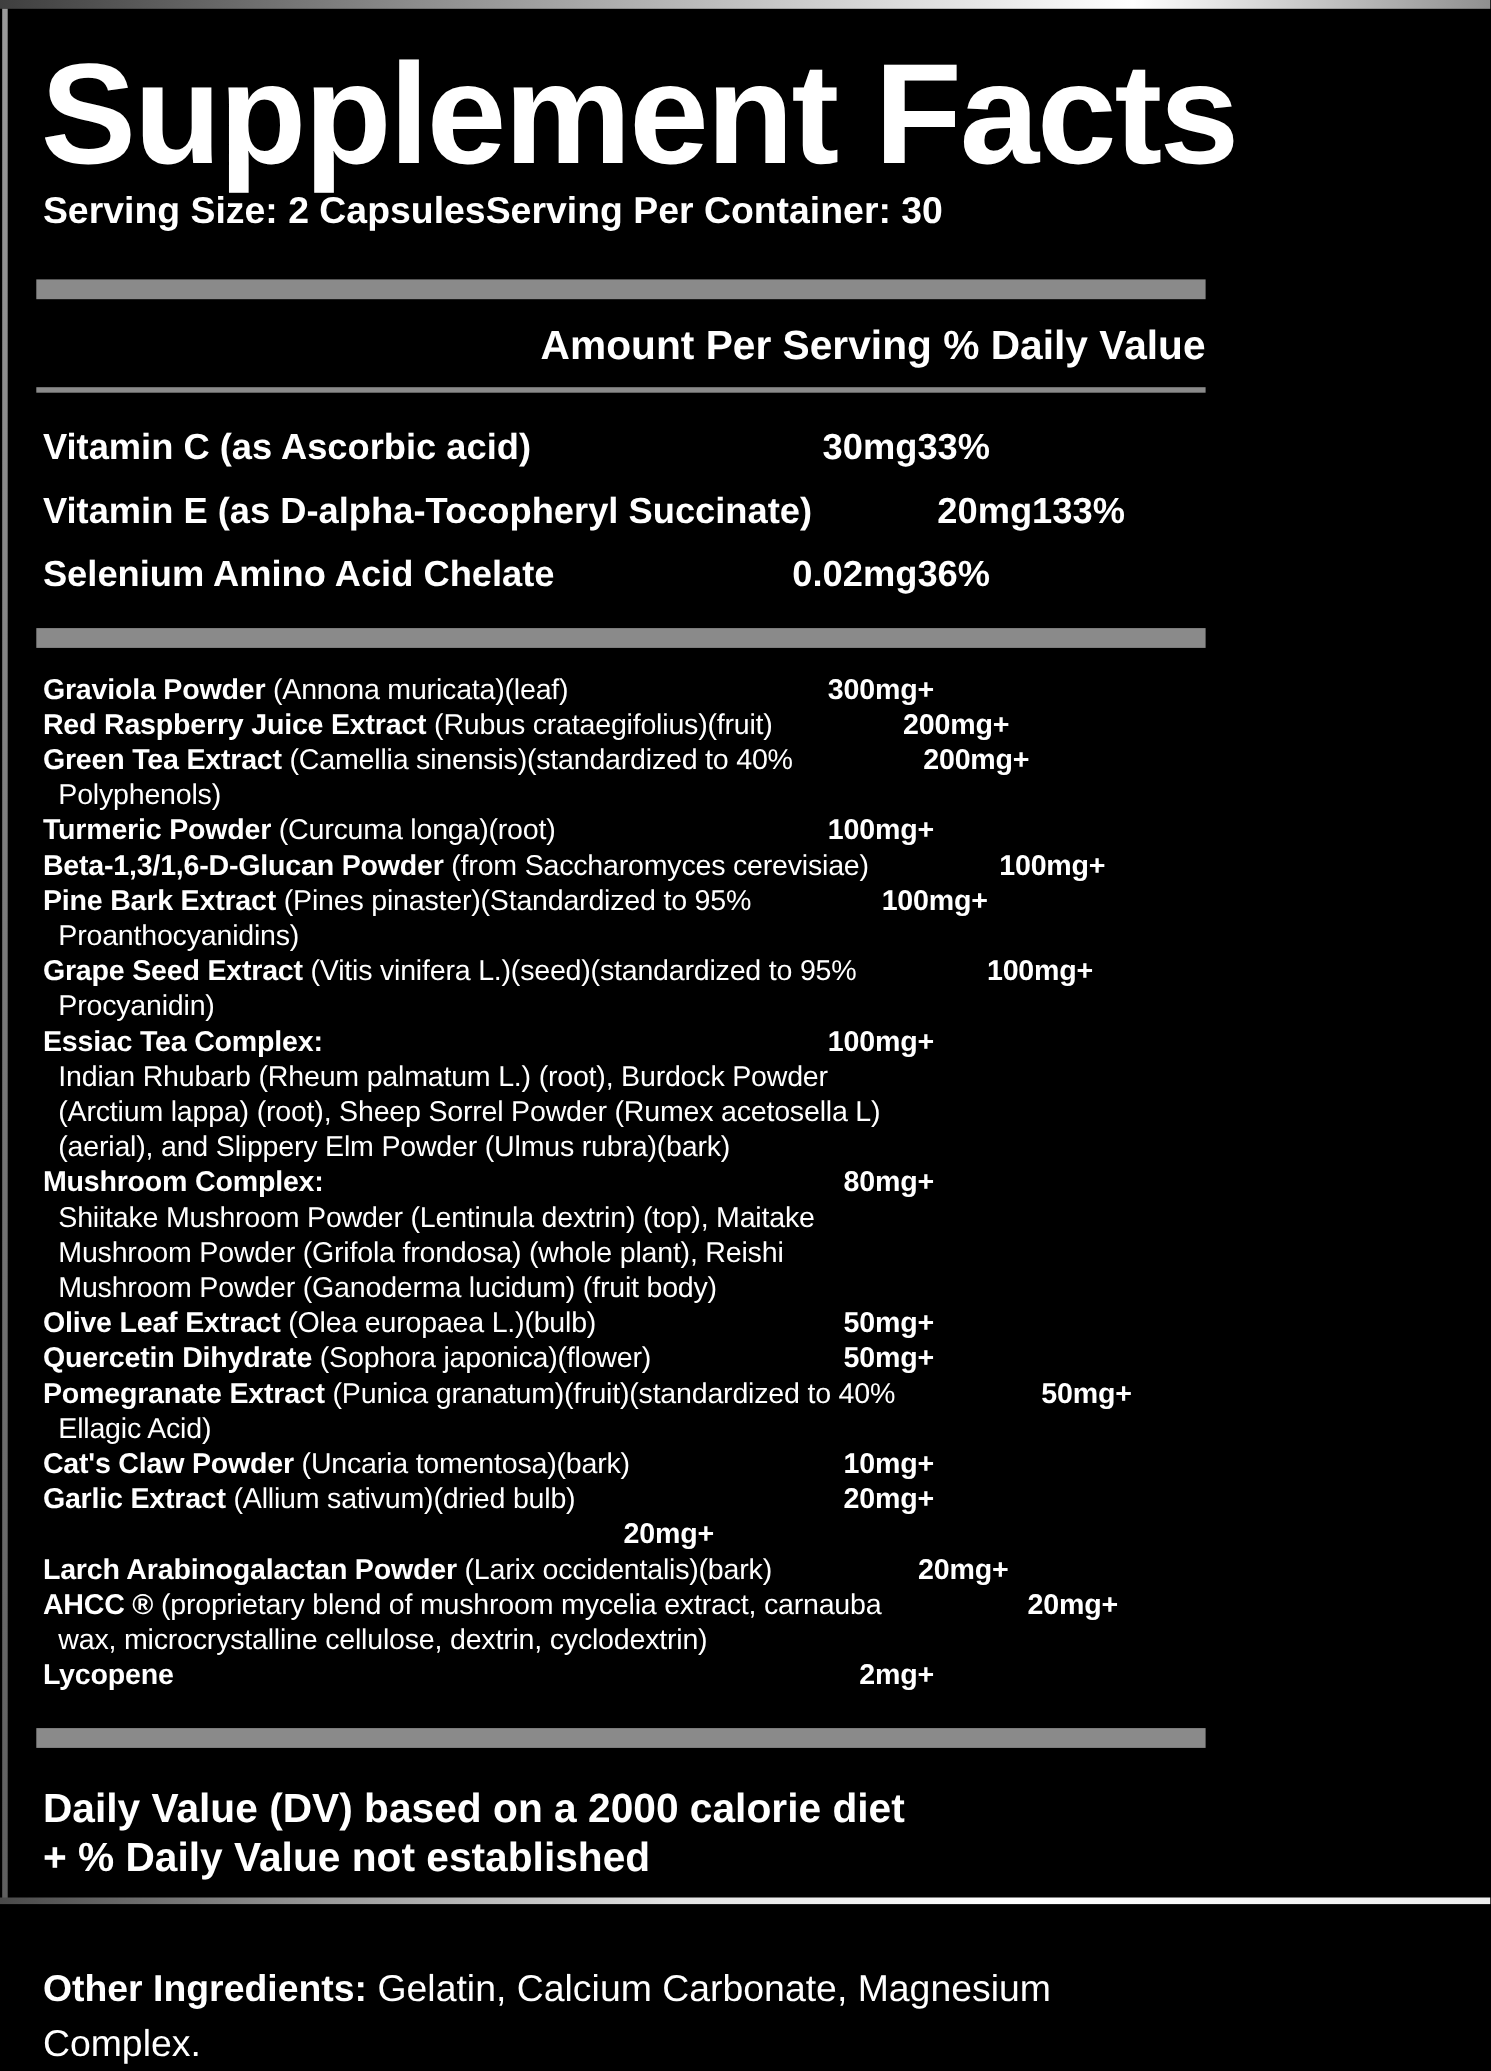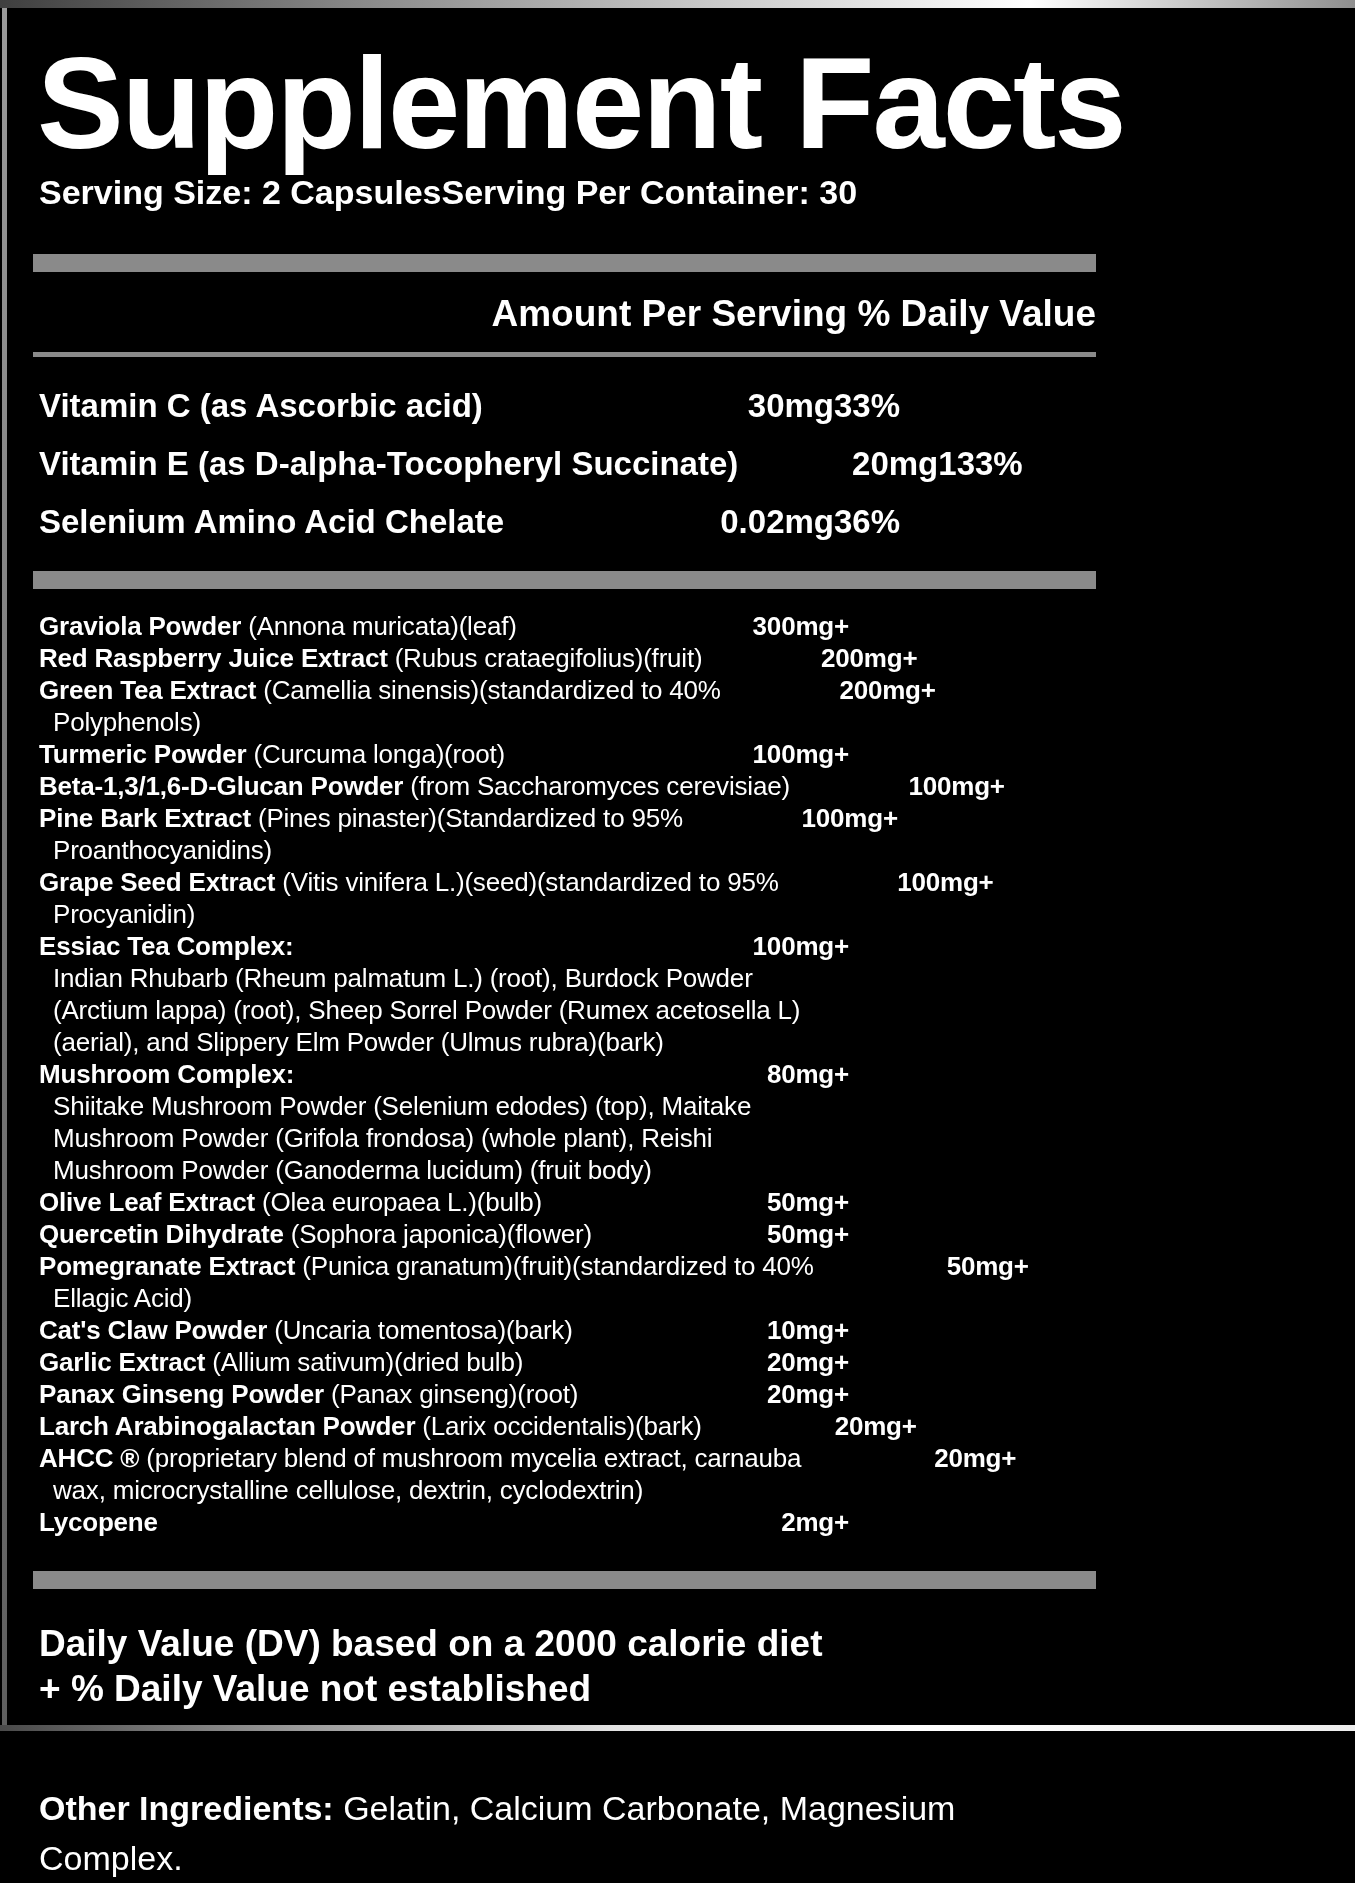--- a/index.html
+++ b/index.html
@@ -180,21 +180,21 @@
         <div class="subline">(Arctium lappa) (root), Sheep Sorrel Powder (Rumex acetosella L)</div>
         <div class="subline">(aerial), and Slippery Elm Powder (Ulmus rubra)(bark)</div>
       </div>
 
   <div class="ing-block">
     <div class="row ing-row">
       <span class="name"><span class="nm">Mushroom Complex:</span><span class="rest"></span></span>
       <span class="amt">80mg</span>
       <span class="dv">+</span>
     </div>
-  <div class="subline">Shiitake Mushroom Powder (Selenium edodes) (top), Maitake</div>
+  <div class="subline">Shiitake Mushroom Powder (Lentinula dextrin) (top), Maitake</div>
         <div class="subline">Mushroom Powder (Grifola frondosa) (whole plant), Reishi</div>
         <div class="subline">Mushroom Powder (Ganoderma lucidum) (fruit body)</div>
       </div>
 
   <div class="ing-block">
     <div class="row ing-row">
       <span class="name"><span class="nm">Olive Leaf Extract</span><span class="rest">(Olea europaea L.)(bulb)</span></span>
       <span class="amt">50mg</span>
       <span class="dv">+</span>
     </div>
@@ -228,21 +228,20 @@
   <div class="ing-block">
     <div class="row ing-row">
       <span class="name"><span class="nm">Garlic Extract</span><span class="rest">(Allium sativum)(dried bulb)</span></span>
       <span class="amt">20mg</span>
       <span class="dv">+</span>
     </div>
   </div>
 
   <div class="ing-block">
     <div class="row ing-row">
-      <span class="name"><span class="nm">Panax Ginseng Powder</span><span class="rest">(Panax ginseng)(root)</span></span>
       <span class="amt">20mg</span>
       <span class="dv">+</span>
     </div>
   </div>
 
   <div class="ing-block">
     <div class="row ing-row">
       <span class="name"><span class="nm">Larch Arabinogalactan Powder</span><span class="rest">(Larix occidentalis)(bark)</span></span>
       <span class="amt">20mg</span>
       <span class="dv">+</span>

